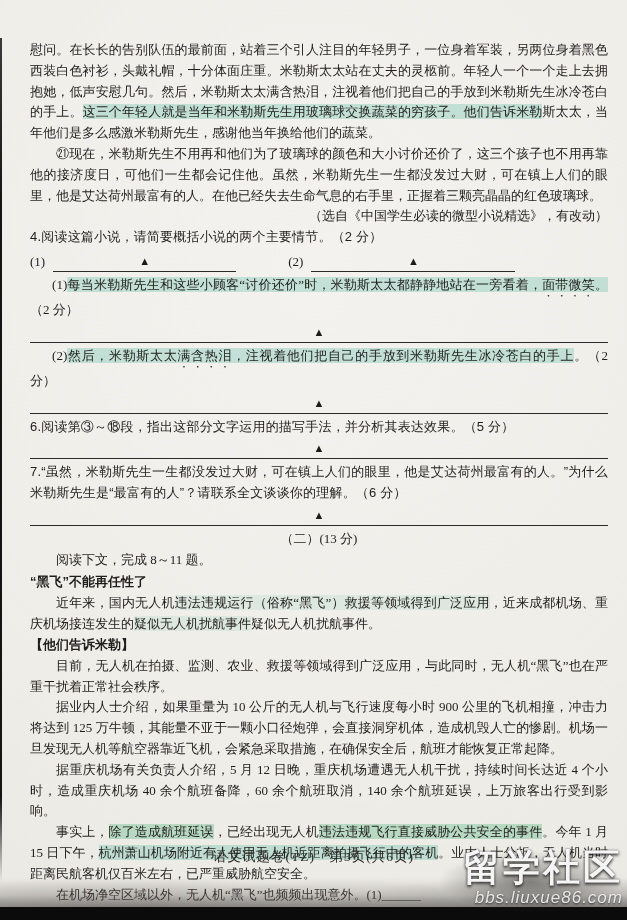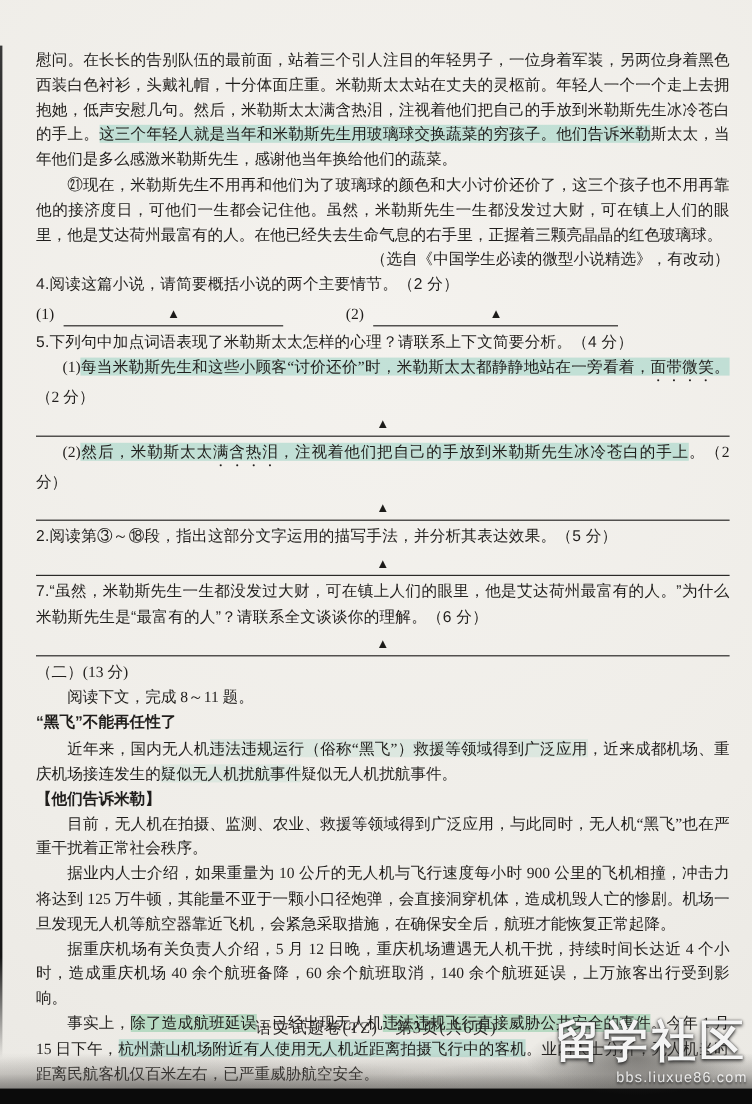--- a/index.html
+++ b/index.html
@@ -16,21 +16,21 @@
   .content{
     position:absolute;left:30px;right:19px;top:40px;
     font-size:13px;line-height:20.8px;color:#201e1c;
     text-align:justify;
   }
   .para{margin:0;text-align:justify;}
   .indent{text-indent:2em;}
   .q{font-family:"Liberation Sans", sans-serif;letter-spacing:.2px;}
   .sub{text-indent:1.7em;}
   .src{text-align:right;text-indent:0;}
-  .ctr{text-indent:0;}
+  .ctr{text-align:center;text-indent:0;}
   .ttl{text-align:left;font-weight:bold;font-family:Liberation Sans, sans-serif;text-indent:0;margin:1px 0;}
   .bh{font-weight:bold;font-family:"Liberation Sans",sans-serif;}
   .hl-teal{background:rgba(116,197,180,0.38);}
   .hl-green{background:rgba(110,193,145,0.42);}
   .hl-faint{background:rgba(140,205,185,0.20);}
   .em-dots{
     -webkit-text-emphasis:filled dot #201e1c;text-emphasis:filled dot #201e1c;
     -webkit-text-emphasis-position:under right;text-emphasis-position:under right;
   }
   .ans-line{
@@ -69,45 +69,45 @@
   }
   .watermark{
     position:absolute;right:4px;bottom:12px;width:200px;text-align:right;
     color:rgba(255,255,255,0.95);font-family:"Liberation Sans",sans-serif;
   }
   .wm-main{
     font-size:37px;font-weight:bold;letter-spacing:3px;line-height:40px;
     text-shadow:0 2px 3px rgba(30,30,30,0.8), 0 0 2px rgba(60,60,60,0.9);
   }
   .wm-sub{
-    font-size:12px;letter-spacing:1px;line-height:20px;color:rgba(250,250,250,0.88);
+    font-size:17px;letter-spacing:1px;line-height:20px;color:rgba(250,250,250,0.88);
     text-shadow:0 1px 2px rgba(30,30,30,0.8);
+    font-style:italic;
   }
 </style>
 </head>
 <body>
 
 <div class="paper">
   <div class="content">
       <p class="para"><span>慰问。在长长的告别队伍的最前面，站着三个引人注目的年轻男子，一位身着军装，另两位身着黑色西装白色衬衫，头戴礼帽，十分体面庄重。米勒斯太太站在丈夫的灵柩前。年轻人一个一个走上去拥抱她，低声安慰几句。然后，米勒斯太太满含热泪，注视着他们把自己的手放到米勒斯先生冰冷苍白的手上。</span><span class="hl-teal">这三个年轻人就是当年和米勒斯先生用玻璃球交换蔬菜的穷孩子。他们告诉米勒</span><span>斯太太，当年他们是多么感激米勒斯先生，感谢他当年换给他们的蔬菜。</span></p>
       <p class="para indent"><span>㉑现在，米勒斯先生不用再和他们为了玻璃球的颜色和大小讨价还价了，这三个孩子也不用再靠他的接济度日，可他们一生都会记住他。虽然，米勒斯先生一生都没发过大财，可在镇上人们的眼里，他是艾达荷州最富有的人。在他已经失去生命气息的右手里，正握着三颗亮晶晶的红色玻璃球。</span></p>
       <p class="para src"><span>（选自《中国学生必读的微型小说精选》，有改动）</span></p>
       <p class="para q"><span>4.阅读这篇小说，请简要概括小说的两个主要情节。（2 分）</span></p>
       <div class="ans-double">
         <span class="ad-label">(1)</span>
         <span class="ad-line"><span class="tri">▲</span></span>
         <span class="ad-label">(2)</span>
         <span class="ad-line"><span class="tri">▲</span></span>
       </div>
-      <p class="para q"><span>5.下列句中加点词语表现了米勒斯太太怎样的心理？请联系上下文简要分析。（4 分）</span></p>
       <p class="para sub"><span>(1)</span><span class="hl-teal">每当米勒斯先生和这些小顾客“讨价还价”时，米勒斯太太都静静地站在一旁看着，</span><span class="hl-teal em-dots">面带微笑</span><span class="hl-teal">。</span><span>（2 分）</span></p>
       <div class="ans-line"><span class="tri">▲</span></div>
       <p class="para sub"><span>(2)</span><span class="hl-teal">然后，米勒斯太太</span><span class="hl-teal em-dots">满含热泪</span><span class="hl-teal">，注视着他们把自己的手放到米勒斯先生冰冷苍白的手上</span><span>。（2 分）</span></p>
       <div class="ans-line"><span class="tri">▲</span></div>
-      <p class="para q"><span>2.阅读第③～⑱段，指出这部分文字运用的描写手法，并分析其表达效果。（5 分）</span></p>
+      <p class="para q"><span>6.阅读第③～⑱段，指出这部分文字运用的描写手法，并分析其表达效果。（5 分）</span></p>
       <div class="ans-line"><span class="tri">▲</span></div>
       <p class="para q"><span>7.“虽然，米勒斯先生一生都没发过大财，可在镇上人们的眼里，他是艾达荷州最富有的人。”为什么米勒斯先生是“最富有的人”？请联系全文谈谈你的理解。（6 分）</span></p>
       <div class="ans-line"><span class="tri">▲</span></div>
       <p class="para ctr"><span>（二）(13 分)</span></p>
       <p class="para indent"><span>阅读下文，完成 8～11 题。</span></p>
       <p class="para ttl"><span>“黑飞”不能再任性了</span></p>
       <p class="para indent"><span>近年来，国内无人机</span><span class="hl-faint">违法违规运行（俗称“黑飞”）救援等领域得到广泛应用</span><span>，近来成都机场、重庆机场接连发生的</span><span class="hl-faint">疑似无人机扰航事件</span><span>疑似无人机扰航事件。</span></p>
       <p class="para bh"><span>【他们告诉米勒】</span></p>
       <p class="para indent"><span>目前，无人机在拍摄、监测、农业、救援等领域得到广泛应用，与此同时，无人机“黑飞”也在严重干扰着正常社会秩序。</span></p>
       <p class="para indent"><span>据业内人士介绍，如果重量为 10 公斤的无人机与飞行速度每小时 900 公里的飞机相撞，冲击力将达到 125 万牛顿，其能量不亚于一颗小口径炮弹，会直接洞穿机体，造成机毁人亡的惨剧。机场一旦发现无人机等航空器靠近飞机，会紧急采取措施，在确保安全后，航班才能恢复正常起降。</span></p>

